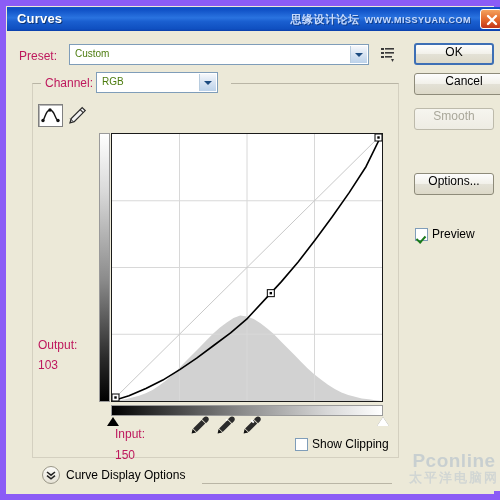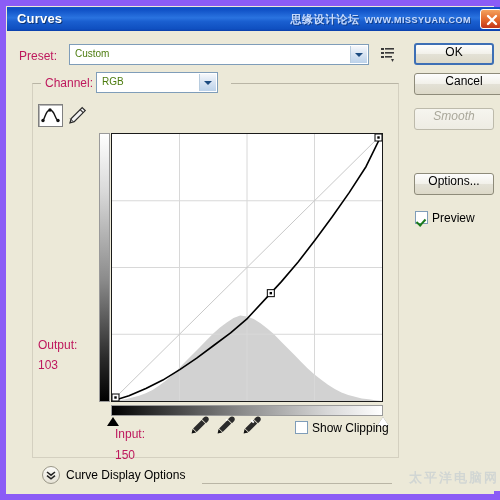--- a/index.html
+++ b/index.html
@@ -80,21 +80,21 @@
   }
   .btn.default{
     border:2px solid #3d6fb5;
   }
   .btn.disabled{
     color:#a9a79a;
     background:linear-gradient(to bottom,#f6f5ef,#eeece3);
     border-color:#bdbaab;cursor:default;
   }
 
-  .chk-row{position:absolute;display:flex;align-items:flex-start;gap:4px;cursor:pointer;}
+  .chk-row{position:absolute;display:flex;align-items:center;gap:4px;cursor:pointer;margin-top:16px;}
   .chk{
     width:13px;height:13px;box-sizing:border-box;
     background:#ffffff;border:1px solid #7f9db9;
     position:relative;flex:0 0 auto;
   }
   .chk.on::after{
     content:"";position:absolute;left:2px;top:5px;width:4px;height:7px;
     border:solid #1a7a1a;border-width:0 2px 2px 0;
     transform:rotate(42deg);
   }
@@ -210,21 +210,21 @@
           <path d="M12 14 l3 0 l-1.5 3 z" fill="#3a3a3a"></path>
         </svg>
       </div>
 
       <div class="btn default" style="left:407px;top:12px;width:80px;height:22px;">
         <span>OK</span>
       </div>
       <div class="btn" style="left:407px;top:42px;width:100px;height:22px;">
         <span>Cancel</span>
       </div>
-      <div class="btn disabled" style="left:407px;top:77px;width:80px;height:22px;font-style:italic;">
+      <div class="btn disabled" style="left:407px;top:77px;width:80px;height:22px;">
         <span>Smooth</span>
       </div>
       <div class="btn" style="left:407px;top:142px;width:80px;height:22px;">
         <span>Options...</span>
       </div>
       <div class="chk-row" style="left:408px;top:180px;">
         <span class="chk on"></span>
         <span class="chk-lbl">Preview</span>
       </div>
 
@@ -327,18 +327,19 @@
           <svg width="16" height="16" viewBox="0 0 16 16" style="position:absolute;left:0;top:0;">
             <path d="M4 5 l4 3.2 l4 -3.2" stroke="#222" stroke-width="1.5" fill="none"></path>
             <path d="M4 8.6 l4 3.2 l4 -3.2" stroke="#222" stroke-width="1.5" fill="none"></path>
           </svg>
         </span>
         <span class="chk-lbl">Curve Display Options</span>
       </div>
       <div class="rule" style="left:195px;top:452px;width:190px;"></div>
 
       <div class="wm-bottom">
+        <div class="pc">Pconline</div>
         <div class="cn2">太平洋电脑网</div>
       </div>
 
     </div>
   </div>
 </div>
 
 </body></html>

